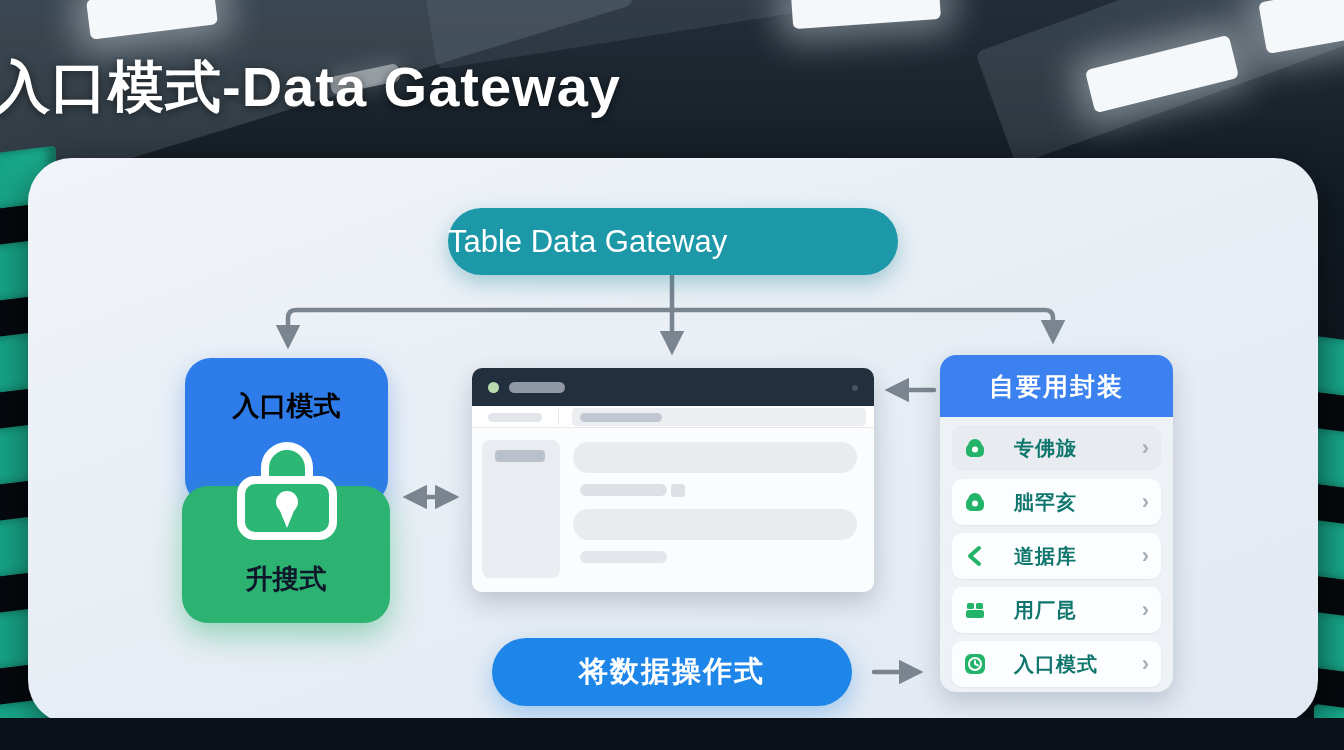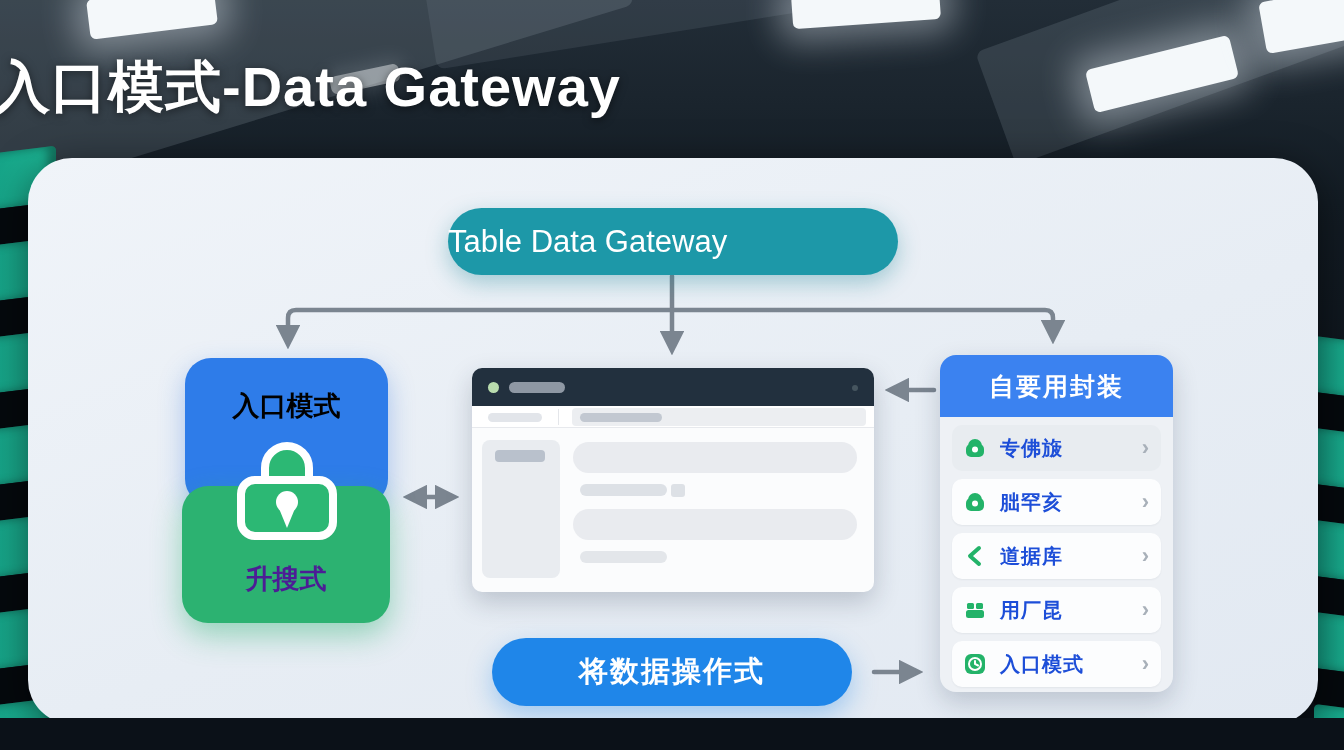--- a/index.html
+++ b/index.html
@@ -45,21 +45,21 @@
   .gateway-pill { position:absolute; left:448px; top:208px; width:450px; height:67px;
                   background:#1d98a8; border-radius:34px; display:flex; align-items:center; justify-content:flex-start;
                   color:#fff; font-size:31px; font-weight:400; box-shadow:0 8px 22px rgba(22,130,145,.35); }
 
   
   .entry-box { position:absolute; left:185px; top:358px; width:203px; height:147px;
                background:#2e7ce9; border-radius:26px; color:#000000; font-size:27px; font-weight:800;
                display:flex; justify-content:center; padding-top:30px;
                box-shadow:0 10px 26px rgba(40,110,220,.35); }
   .mode-box { position:absolute; left:182px; top:486px; width:208px; height:137px;
-              background:#2cb271; border-radius:26px; color:#4c1d95; font-size:27px; font-weight:800;
+              background:#2cb271; border-radius:26px; color:#0f172a; font-size:27px; font-weight:800;
               display:flex; justify-content:center; align-items:flex-end; padding-bottom:26px;
               box-shadow:0 12px 30px rgba(44,178,113,.45); }
   .lock-badge { position:absolute; left:233px; top:438px; width:108px; height:104px; }
 
   
   .browser { position:absolute; left:472px; top:368px; width:402px; height:224px;
              background:#fbfcfd; border-radius:10px; box-shadow:0 10px 26px rgba(30,45,70,.22); overflow:hidden; }
   .b-titlebar { position:relative; height:38px; background:#22303e; }
   .b-dot-green { position:absolute; left:16px; top:14px; width:11px; height:11px; border-radius:50%; background:#b9dcae; }
   .b-addr { position:absolute; left:37px; top:14px; width:56px; height:11px; border-radius:6px; background:#8f98a4; }
@@ -79,21 +79,21 @@
 
   
   .wrapper-card { position:absolute; left:940px; top:355px; width:233px; height:337px;
                   background:#eef1f5; border-radius:16px; box-shadow:0 10px 26px rgba(30,45,70,.20); overflow:hidden; }
   .wc-header { height:62px; background:#3b82f0; display:flex; align-items:center; justify-content:center;
                color:#ffffff; font-size:25px; font-weight:800; letter-spacing:2px; }
   .wc-body { padding:8px 12px 0 12px; }
   .wc-row { height:46px; margin-bottom:8px; border-radius:10px; display:flex; align-items:center; padding:0 12px; background:#fcfdfe; box-shadow:0 1px 2px rgba(30,45,70,.06); }
   .wc-row.first { background:#e8ecf0; box-shadow:none; }
   .wc-icon { width:22px; height:22px; flex:0 0 22px; }
-  .wc-label { margin-left:14px; font-size:20px; font-weight:700; color:#1d4ed8; letter-spacing:1px; }
+  .wc-label { margin-left:28px; font-size:20px; font-weight:700; color:#0f766e; letter-spacing:1px; }
   .wc-chev { margin-left:auto; color:#a8b0b9; font-size:22px; font-weight:700; line-height:1; }
 
   
   .operation-pill { position:absolute; left:492px; top:638px; width:360px; height:68px;
                     background:#1f86e9; border-radius:34px; display:flex; align-items:center; justify-content:center;
                     color:#ffffff; font-size:29px; font-weight:800; letter-spacing:2px;
                     box-shadow:0 10px 26px rgba(31,134,233,.35); }
 </style>
 </head>
 <body>

